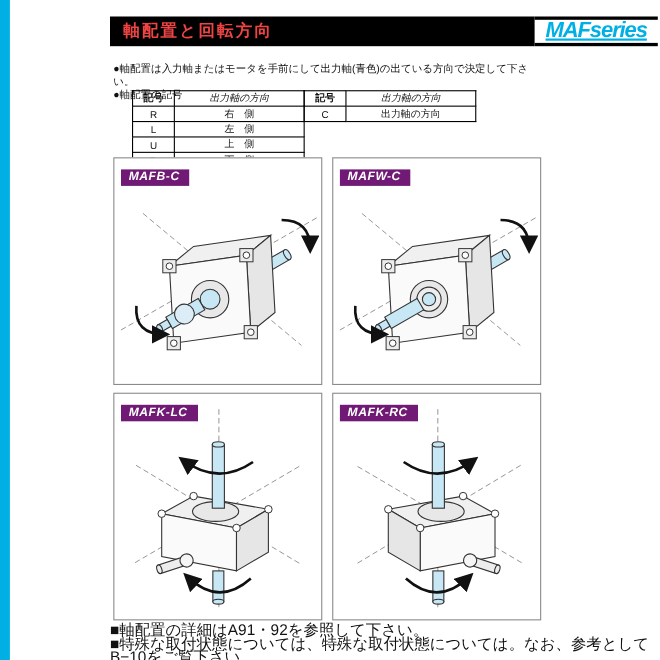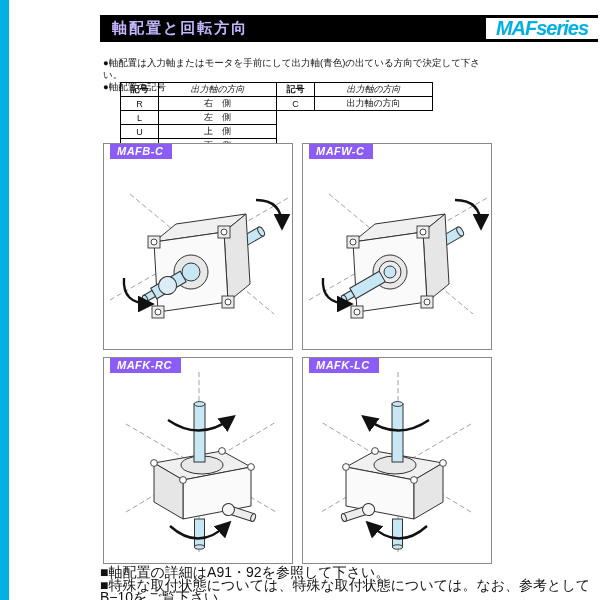--- a/index.html
+++ b/index.html
@@ -14,29 +14,29 @@
   .side-strip {
     position:absolute; left:0; top:0; width:9px; height:600px;
     background:#00b0e4;
   }
   
   .header {
     position:absolute; left:100px; top:15px; width:498px; height:27px;
     display:flex;
   }
   .header-title {
-    flex:1; background:#000; color:#c4b5fd;
+    flex:1; background:#000; color:#ef4444;
     font-size:15px; font-weight:bold; letter-spacing:2px;
     display:flex; align-items:center; padding-left:12px;
   }
   .header-series {
     width:112px; border-top:3px solid #000; border-bottom:3px solid #000;
     display:flex; align-items:center; justify-content:center;
     color:#00b0e4; font-style:italic; font-weight:bold;
-    font-size:20px; letter-spacing:-1px;
+    font-size:20px; letter-spacing:-1px;text-decoration:underline;
   }
   
   .intro { position:absolute; left:103px; top:57px; width:392px; font-size:9.5px; line-height:12px; }
   
   .tables { position:absolute; left:120px; top:82px; display:flex; align-items:flex-start; }
   table { border-collapse:collapse; font-size:9px; }
   .tbl-right { margin-left:-1px; }
   th, td { border:1px solid #000; height:11.5px; padding:0 4px; text-align:center; font-weight:normal; }
   .col-sign { width:38px;font-weight:bold; }
   .col-dir  { width:118px;font-style:italic; }
@@ -44,22 +44,22 @@
   .panels {
     position:absolute; left:103px; top:143px;
     display:grid; grid-template-columns:190px 190px;
     grid-column-gap:9px; grid-row-gap:7px;
   }
   .panel {
     width:190px; height:207px;
     border:1px solid #8a8a8a; background:#fff; position:relative;
   }
   .panel-label {
-    position:absolute; left:6px; top:0; z-index:2;
-    background:#8b5cf6; color:#fff;
+    position:absolute; left:6px; top:10px; z-index:2;
+    background:#701a75; color:#fff;
     font-weight:bold; font-style:italic; font-size:11px;
     padding:1px 9px 2px 7px; letter-spacing:0.5px;
   }
   .drawing { position:absolute; left:0; top:8px; width:190px; height:192px; }
   .mirrored { transform:scaleX(-1); }
   
   .footer { position:absolute; left:100px; top:566px; width:495px; font-size:14px; line-height:12.5px; }
 </style>
 </head>
 <body>
@@ -201,22 +201,22 @@
         <ellipse cx="34" cy="120" rx="2.2" ry="3.5" fill="#c7e7f5"></ellipse>
       </g>
       <g fill="none" stroke="#111" stroke-width="2.4">
         <path d="M 20,126 Q 18,152 46,152" marker-end="url(#ah)"></path>
         <path d="M 152,48 Q 178,48 178,74" marker-end="url(#ah)"></path>
       </g>
     </svg>
   </div>
 
   <div class="panel">
-    <div class="panel-label">MAFK-RC</div>
-    <svg class="drawing" viewBox="0 0 190 192">
+    <div class="panel-label">MAFK-LC</div>
+    <svg class="drawing mirrored" viewBox="0 0 190 192">
       <g stroke="#888" stroke-width="0.8" stroke-dasharray="5 3" fill="none">
         <line x1="95" y1="6" x2="95" y2="186"></line>
         <line x1="22" y1="58" x2="172" y2="146"></line>
         <line x1="22" y1="146" x2="172" y2="56"></line>
       </g>
       <g stroke="#333" stroke-width="1">
         <polygon points="50,97 118,85 147,101 79,114" fill="#f0f0f0"></polygon>
         <polygon points="79,114 147,101 147,140 79,153" fill="#fafafa"></polygon>
         <polygon points="50,97 79,114 79,153 50,136" fill="#e6e6e6"></polygon>
       </g>
@@ -239,22 +239,22 @@
         <circle cx="124" cy="146" r="6" fill="#f5f5f5"></circle>
       </g>
       <g fill="none" stroke="#111" stroke-width="2.4">
         <path d="M 64,54 Q 96,76 128,52" marker-end="url(#ah)"></path>
         <path d="M 66,160 Q 95,186 124,158" marker-end="url(#ah)"></path>
       </g>
     </svg>
   </div>
 
   <div class="panel">
-    <div class="panel-label">MAFK-LC</div>
-    <svg class="drawing mirrored" viewBox="0 0 190 192">
+    <div class="panel-label">MAFK-RC</div>
+    <svg class="drawing" viewBox="0 0 190 192">
       <g stroke="#888" stroke-width="0.8" stroke-dasharray="5 3" fill="none">
         <line x1="95" y1="6" x2="95" y2="186"></line>
         <line x1="22" y1="58" x2="172" y2="146"></line>
         <line x1="22" y1="146" x2="172" y2="56"></line>
       </g>
       <g stroke="#333" stroke-width="1">
         <polygon points="50,97 118,85 147,101 79,114" fill="#f0f0f0"></polygon>
         <polygon points="79,114 147,101 147,140 79,153" fill="#fafafa"></polygon>
         <polygon points="50,97 79,114 79,153 50,136" fill="#e6e6e6"></polygon>
       </g>

